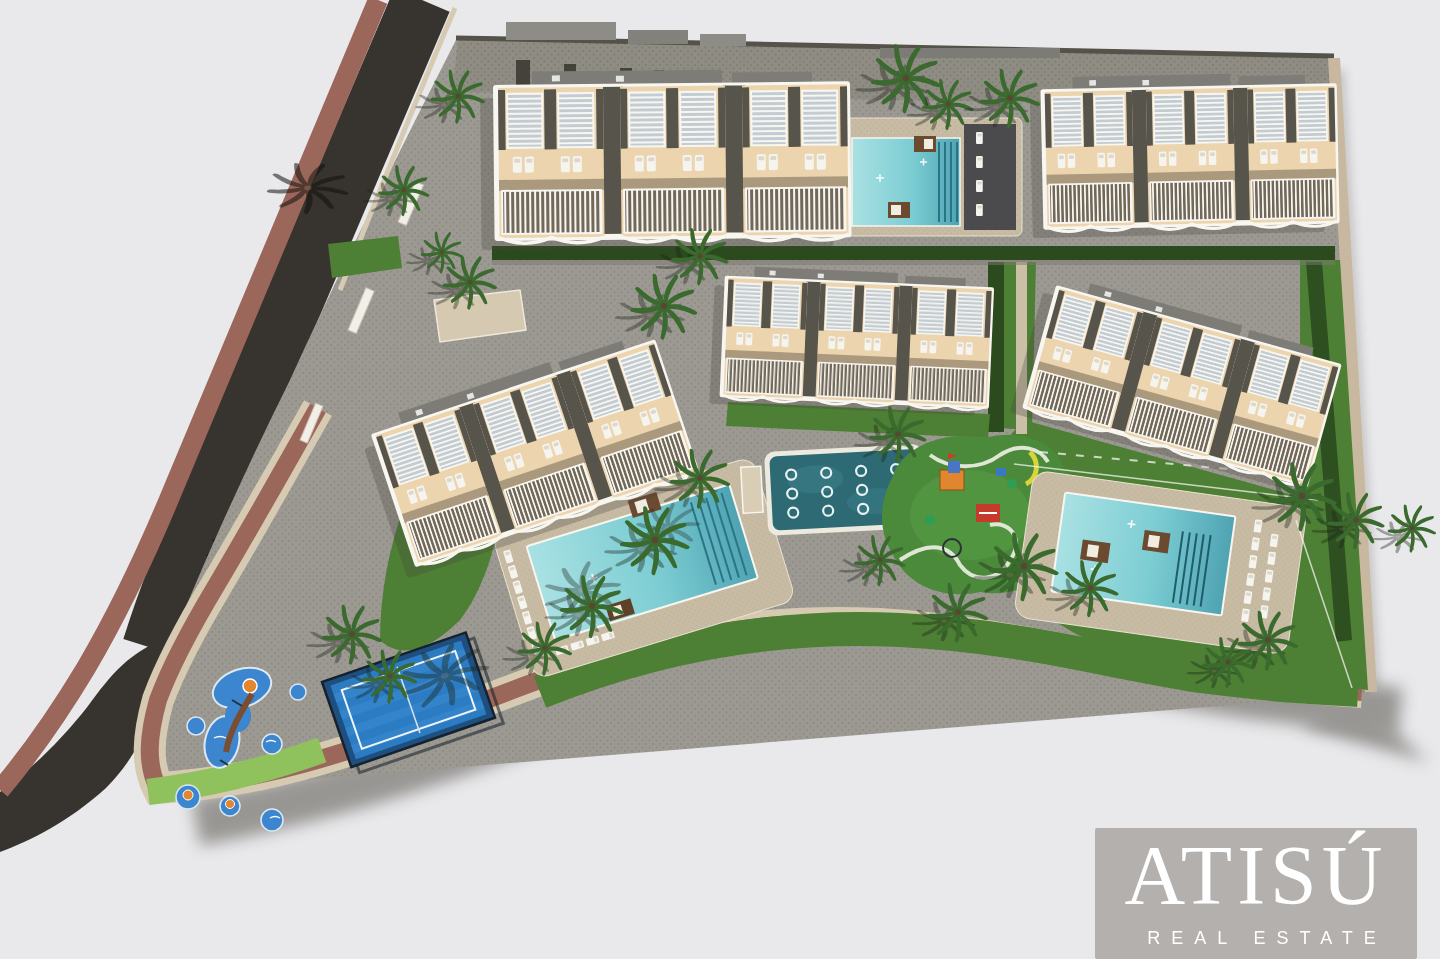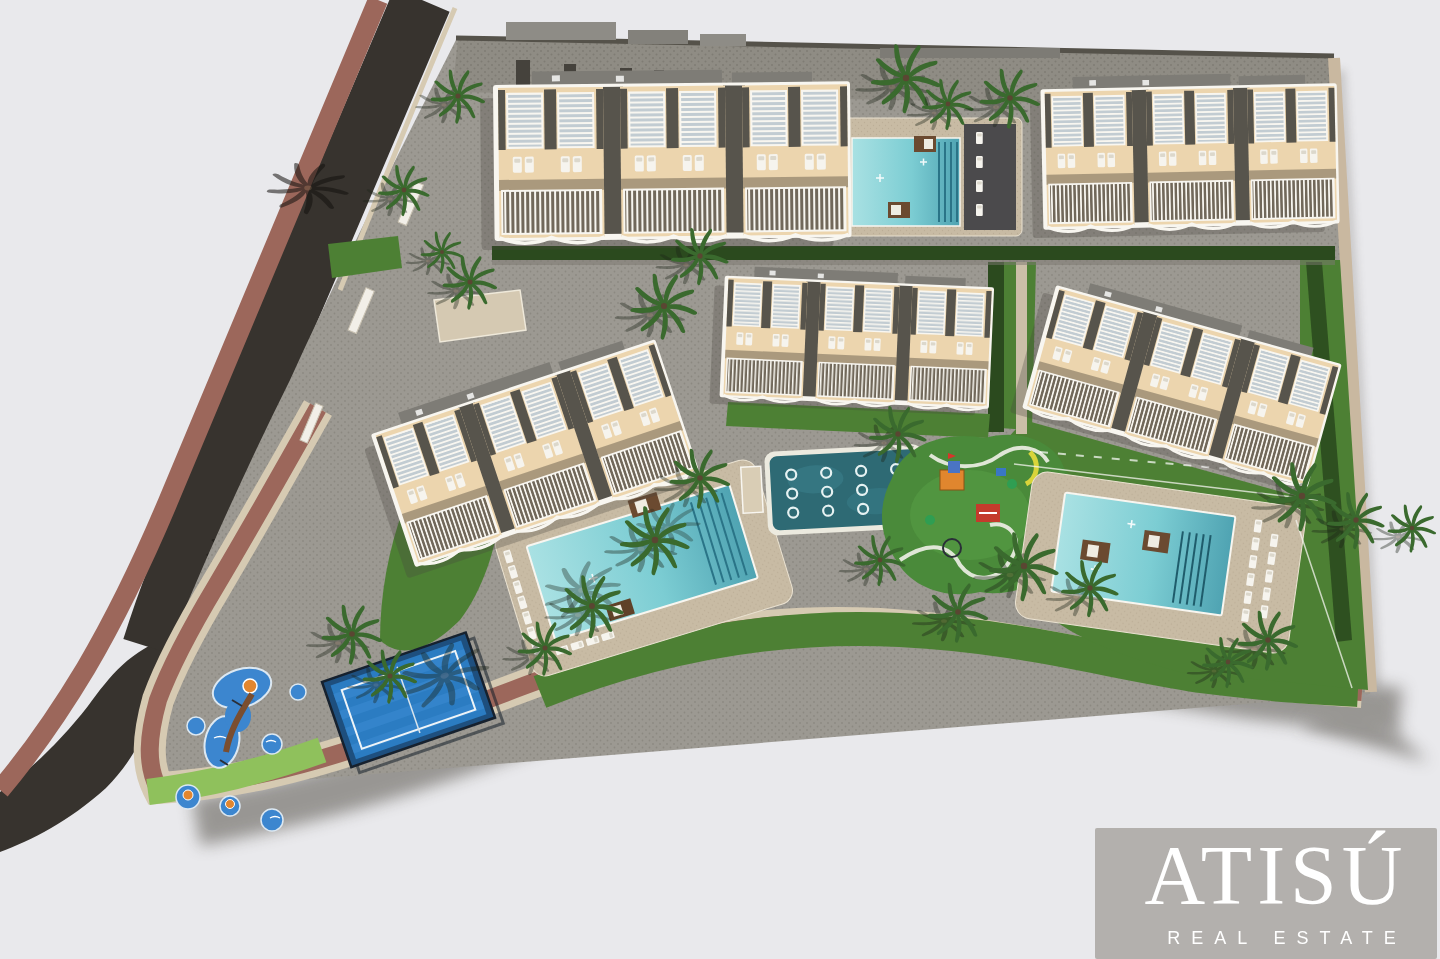--- a/index.html
+++ b/index.html
@@ -3,21 +3,20 @@
 <meta charset="utf-8">
 <style>
   html,body{margin:0;padding:0;width:1440px;height:959px;overflow:hidden;background:var(--bg,#e9e9ec);font-family:"Liberation Sans",sans-serif;}
   #stage{position:relative;width:1440px;height:959px;}
   svg{position:absolute;left:0;top:0;}
   #watermark{
     position:absolute;left:1095px;top:828px;width:322px;height:131px;
     background:var(--wm_box,#b3b0ad);
     display:flex;flex-direction:column;align-items:center;justify-content:flex-start;
     border-radius:2px;
-    padding-left:20px;
   }
   #brand{
     font-family:"Liberation Serif",serif;font-size:84px;line-height:92px;
     color:var(--wm_text,#ffffff);letter-spacing:5px;font-weight:400;margin-top:2px;
   }
   #tagline{
     font-family:"Liberation Sans",sans-serif;font-size:18px;color:var(--wm_text,#ffffff);
     letter-spacing:11px;margin-top:6px;font-weight:300;margin-left:22px;
   }
 </style>

